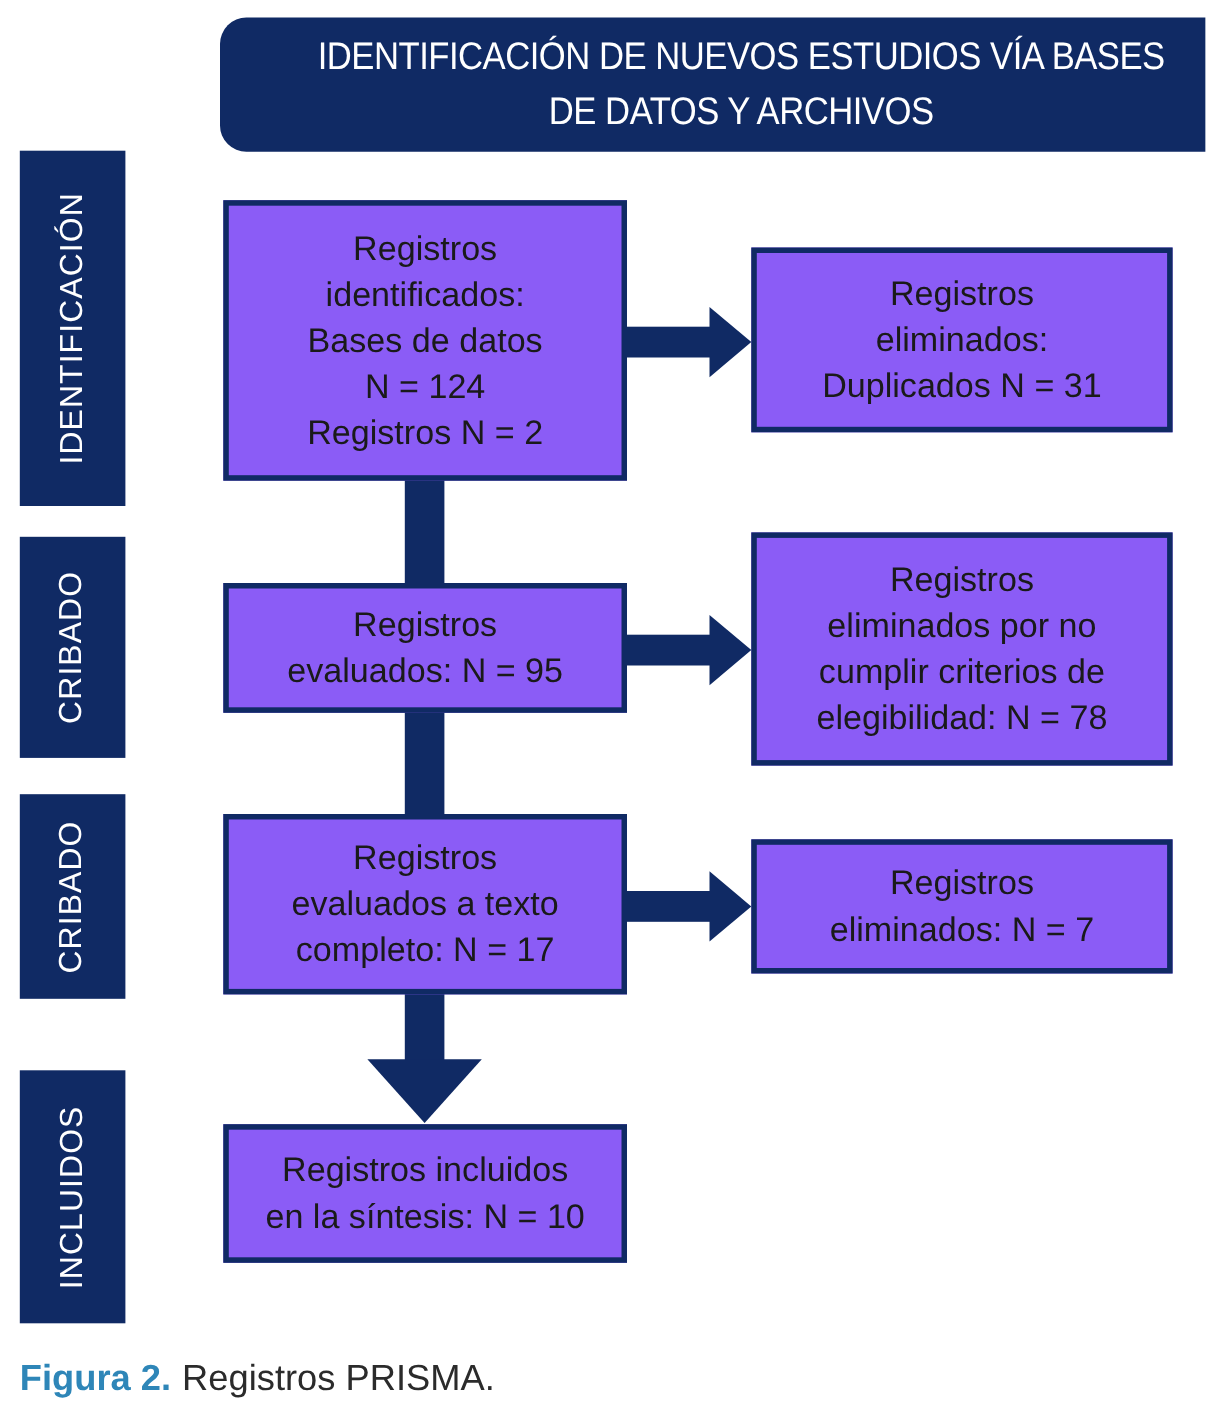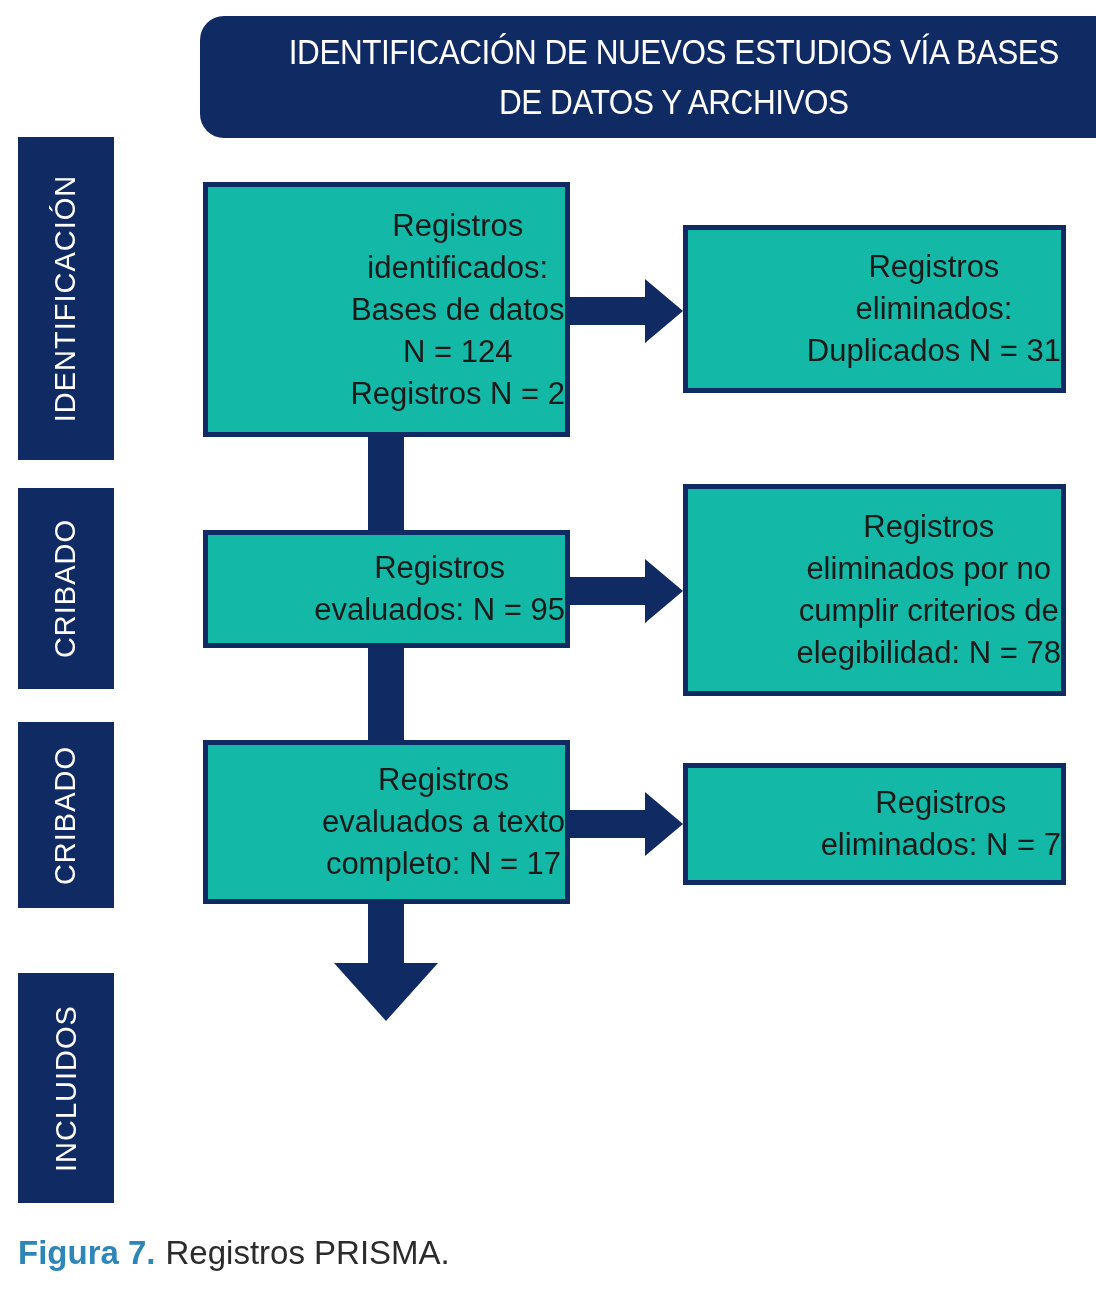--- a/index.html
+++ b/index.html
@@ -55,26 +55,26 @@
     transform: rotate(-90deg);
     font-weight: 400;
   }
   .stage-1 { top: 137px; height: 323px; }
   .stage-2 { top: 488px; height: 201px; }
   .stage-3 { top: 722px; height: 186px; }
   .stage-4 { top: 973px; height: 230px; }
   
   .flow-box {
     position: absolute;
-    background: #14b8a6;
+    background: #8b5cf6;
     border: 5px solid #102a64;
     box-sizing: border-box;
     display: flex;
     align-items: center;
-    justify-content: flex-end;
+    justify-content: center;
     z-index: 2;
   }
   .flow-box .box-text {
     color: #1a1a1a;
     font-size: 31px;
     line-height: 42px;
     text-align: center;
     white-space: pre-line;
   }
   .main-box { left: 203px; width: 367px; }
@@ -183,20 +183,24 @@
   </div>
   <div class="flow-box main-box main-box-2">
     <span class="box-text">Registros
 evaluados: N = 95</span>
   </div>
   <div class="flow-box main-box main-box-3">
     <span class="box-text">Registros
 evaluados a texto
 completo: N = 17</span>
   </div>
+  <div class="flow-box main-box main-box-4">
+    <span class="box-text">Registros incluidos
+en la síntesis: N = 10</span>
+  </div>
 
   <div class="flow-box side-box side-box-1">
     <span class="box-text">Registros
 eliminados:
 Duplicados N = 31</span>
   </div>
   <div class="flow-box side-box side-box-2">
     <span class="box-text">Registros
 eliminados por no
 cumplir criterios de
@@ -214,16 +218,16 @@
   <div class="down-arrow-head"></div>
 
   <div class="h-arrow-shaft h-arrow-1-shaft"></div>
   <div class="h-arrow-head  h-arrow-1-head"></div>
   <div class="h-arrow-shaft h-arrow-2-shaft"></div>
   <div class="h-arrow-head  h-arrow-2-head"></div>
   <div class="h-arrow-shaft h-arrow-3-shaft"></div>
   <div class="h-arrow-head  h-arrow-3-head"></div>
 
   <div class="caption">
-    <span class="caption-label">Figura 7.</span><span class="caption-text">Registros PRISMA.</span>
+    <span class="caption-label">Figura 2.</span><span class="caption-text">Registros PRISMA.</span>
   </div>
 
 </div>
 
 </body></html>

